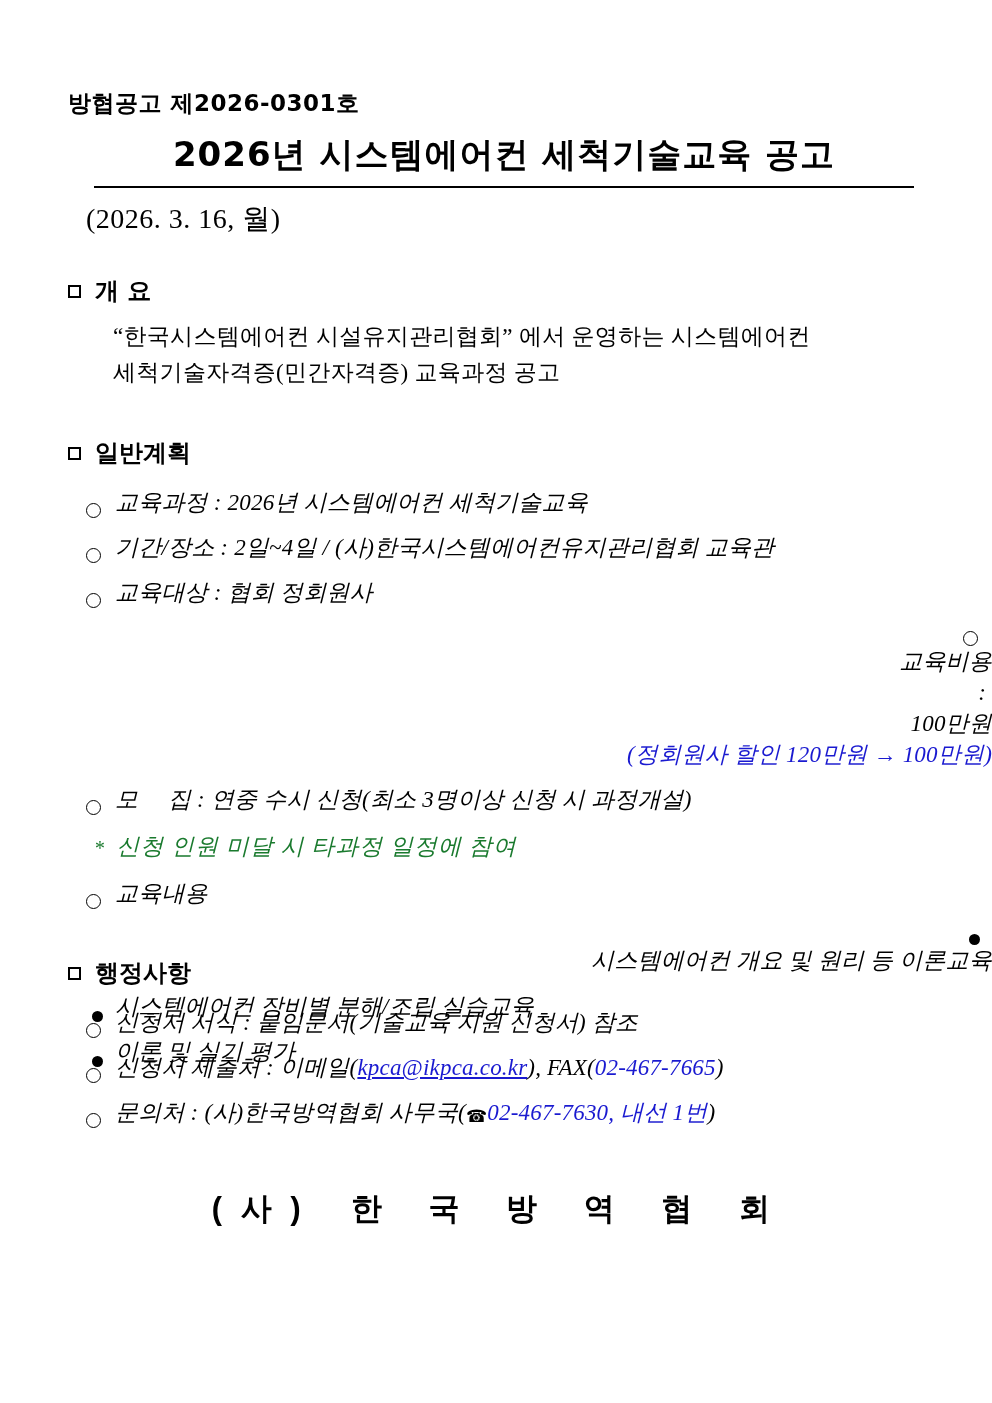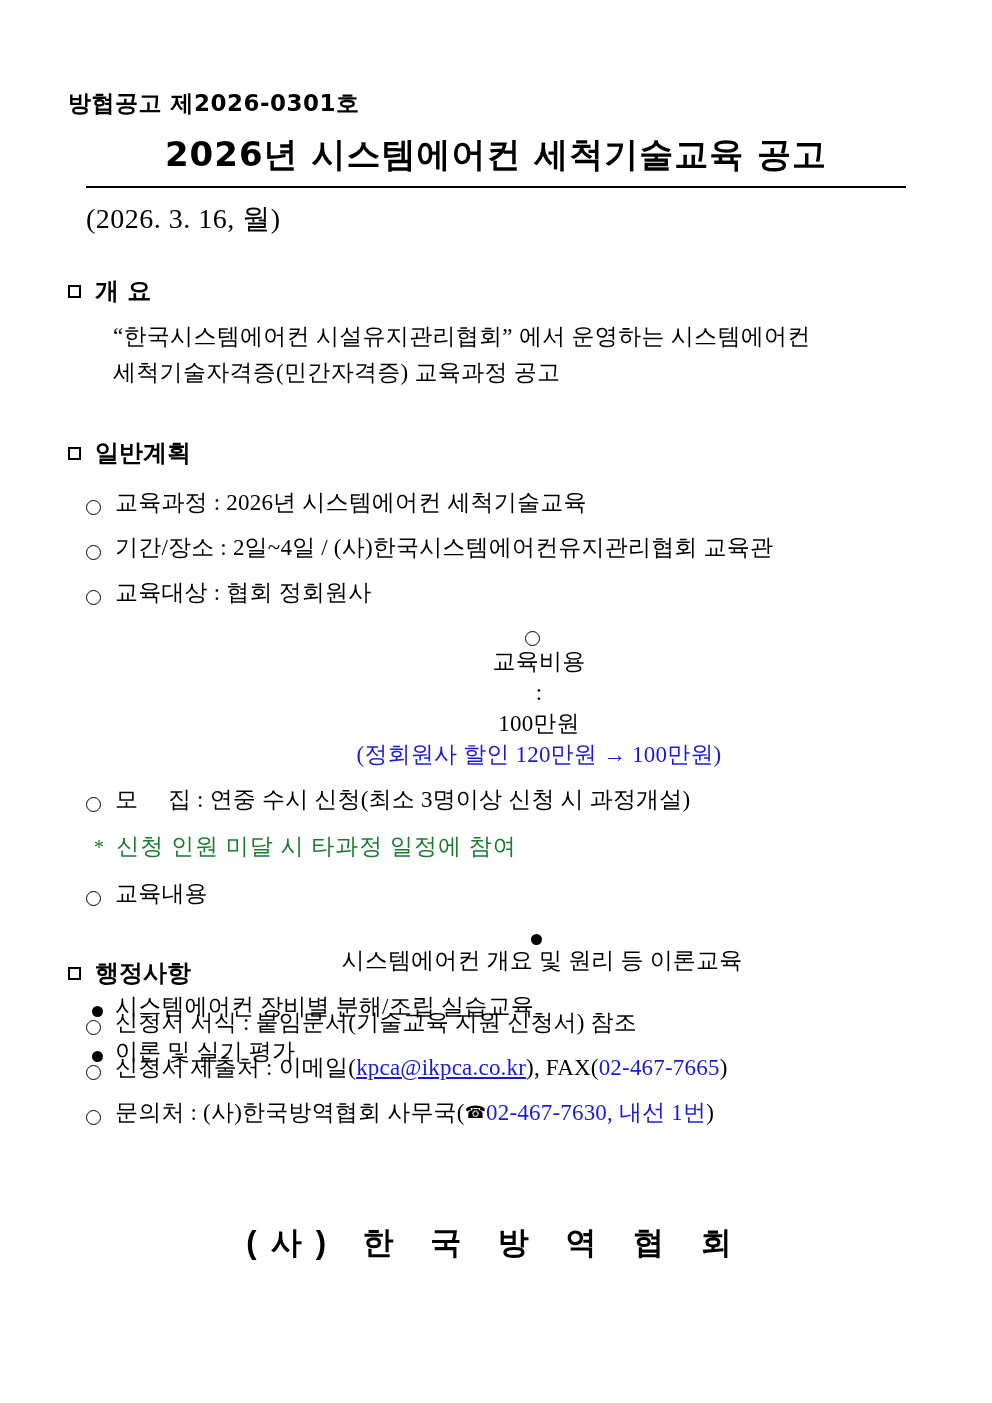--- a/index.html
+++ b/index.html
@@ -28,21 +28,21 @@
     position: absolute;
     left: 68px;
     top: 88px;
     font-family: "DejaVu Sans", sans-serif;
     font-weight: bold;
     font-size: 23px;
     letter-spacing: 0.5px;
   }
   .title-wrap {
     position: absolute;
-    left: 86px;
+    left: 94px;
     top: 132px;
     width: 820px;
     text-align: center;
     border-bottom: 2px solid #000;
     padding-bottom: 8px;
   }
   .doc-title {
     font-family: "DejaVu Sans", sans-serif;
     font-weight: bold;
     font-size: 34px;
@@ -83,25 +83,26 @@
   }
   .body-text {
     font-size: 23px;
     line-height: 1.55;
     margin-left: 113px;
     letter-spacing: 0.3px;
   }
 
   .bullet-line {
     display: flex;
-    align-items: center;
+    align-items: flex-end;
     font-size: 23px;
     line-height: 1.35;
     margin-left: 86px;
     letter-spacing: 0.2px;
+    font-style: italic;
   }
   .circ {
     display: inline-block;
     width: 15px;
     height: 15px;
     border: 1.8px solid #000;
     border-radius: 50%;
     box-sizing: border-box;
     margin-right: 14px;
     margin-top: 9px;
@@ -139,24 +140,24 @@
   .phone-icon {
     font-family: "DejaVu Sans", sans-serif;
     font-size: 17px;
     vertical-align: 1px;
   }
 
   
   .footer-org {
     position: absolute;
     left: 86px;
-    top: 1222px;
+    top: 1188px;
     width: 820px;
     text-align: center;
-    font-family: Liberation Sans, sans-serif;
+    font-family: Liberation Mono, monospace;
     font-weight: bold;
     font-size: 31px;
     letter-spacing: 14px;
   }
 </style>
 </head>
 <body>
 
 <div class="page">
 

